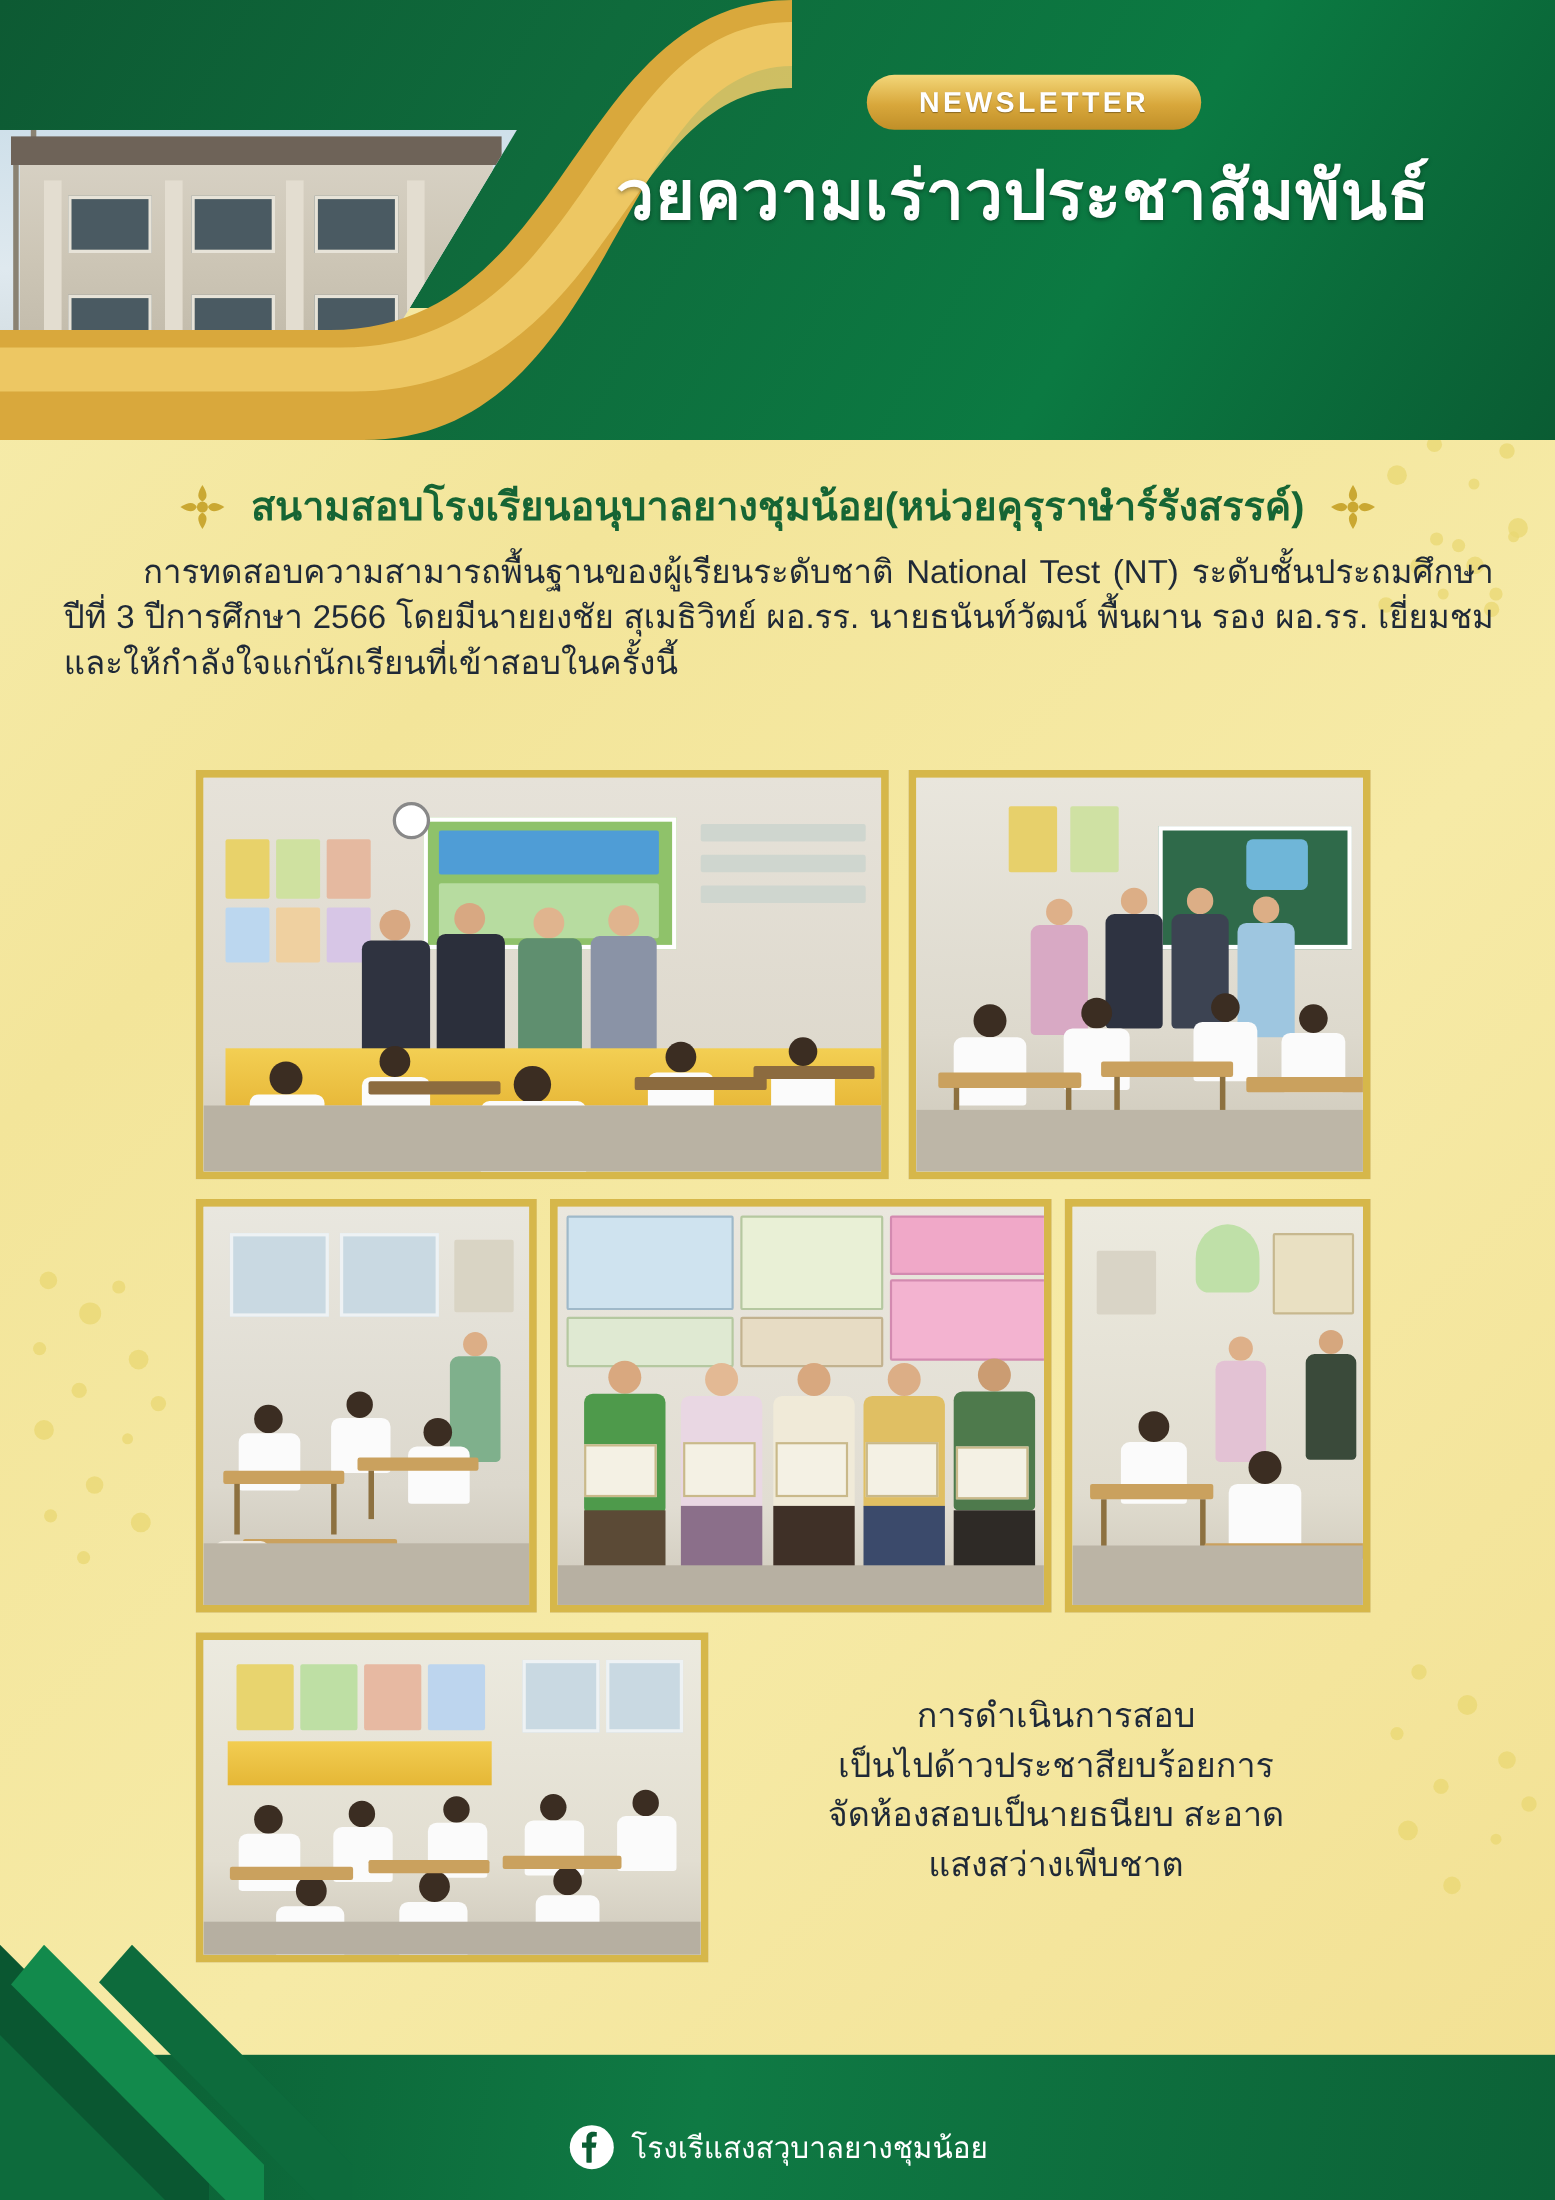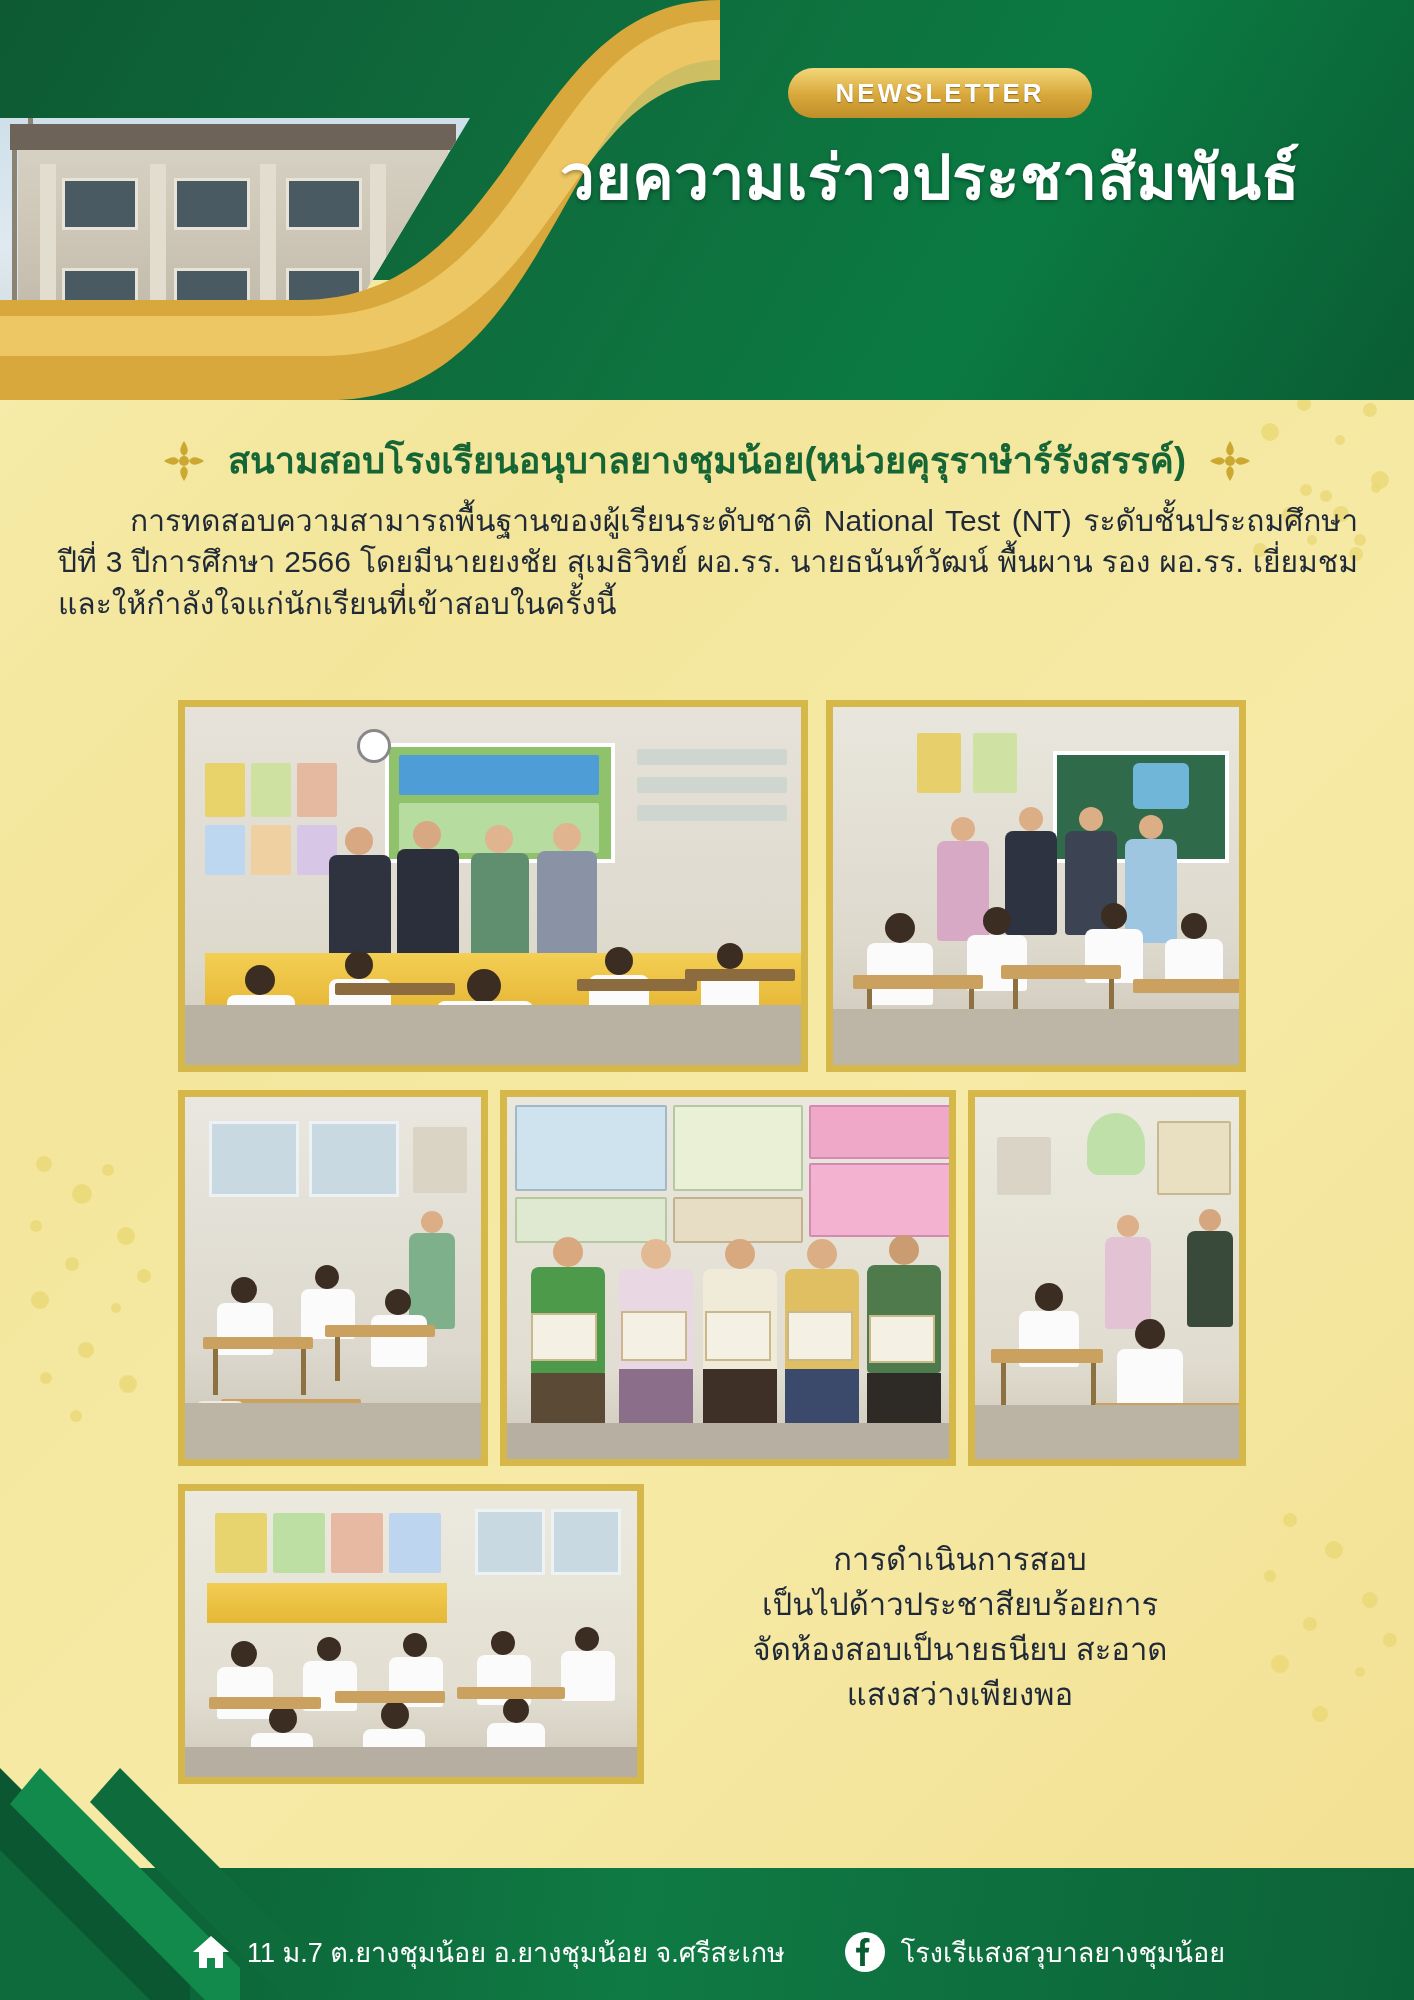--- a/index.html
+++ b/index.html
@@ -506,42 +506,36 @@
     <div class="desk" style="left:272px;top:196px;width:108px;height:12px"></div>
     <div class="desk" style="left:60px;top:266px;width:120px;height:14px"></div>
     <div class="desk" style="left:200px;top:262px;width:118px;height:14px"></div>
     <div class="ph-floor" style="height:30px;background:#b6afa1"></div>
   </div>
 
   <div class="caption">
     <div>การดำเนินการสอบ</div>
     <div>เป็นไปด้าวประชาสียบร้อยการ</div>
     <div>จัดห้องสอบเป็นายธนียบ สะอาด</div>
-    <div>แสงสว่างเพียงพอ</div>
+    <div>แสงสว่างเพีบชาต</div>
   </div>
 
   <div class="footer">
     <div class="footer-green"></div>
     <svg class="footer-chev" viewBox="0 0 340 232" preserveAspectRatio="none">
       <path d="M0,0 L120,0 L0,120 Z" fill="#0f7a44" opacity="0"></path>
       <path d="M0,30 L150,180 L150,232 L0,232 Z" fill="#0d6b3c"></path>
       <path d="M0,0 L190,190 L190,232 L150,232 L0,82 Z" fill="#0a5731"></path>
       <path d="M40,0 L240,200 L240,232 L205,232 L10,36 Z" fill="#128a4c"></path>
       <path d="M120,0 L320,200 L320,232 L286,232 L90,34 Z" fill="#0d6b3c"></path>
     </svg>
 
     <div class="footer-row">
       <div class="fitem">
         <svg class="ficon" viewBox="0 0 44 44">
-          <path d="M22 6 L40 22 L34 22 L34 38 L26 38 L26 28 L18 28 L18 38 L10 38 L10 22 L4 22 Z" fill="#ffffff"></path>
-        </svg>
-        <span>11 ม.7 ต.ยางชุมน้อย อ.ยางชุมน้อย จ.ศรีสะเกษ</span>
-      </div>
-      <div class="fitem">
-        <svg class="ficon" viewBox="0 0 44 44">
           <circle cx="22" cy="22" r="20" fill="#ffffff"></circle>
           <path d="M25.5 22.5 L26.3 17.8 L21.9 17.8 L21.9 14.7 C21.9 13.4 22.5 12.2 24.5 12.2 L26.5 12.2 L26.5 8.2 C26.5 8.2 24.7 7.9 23 7.9 C19.4 7.9 17.1 10.1 17.1 14.1 L17.1 17.8 L13.1 17.8 L13.1 22.5 L17.1 22.5 L17.1 35.9 C17.9 36 18.8 36.1 19.6 36.1 C20.4 36.1 21.2 36 21.9 35.9 L21.9 22.5 Z" fill="#0b5c33"></path>
         </svg>
         <span>โรงเรีแสงสวุบาลยางชุมน้อย</span>
       </div>
     </div>
   </div>
 
 </div>
 

